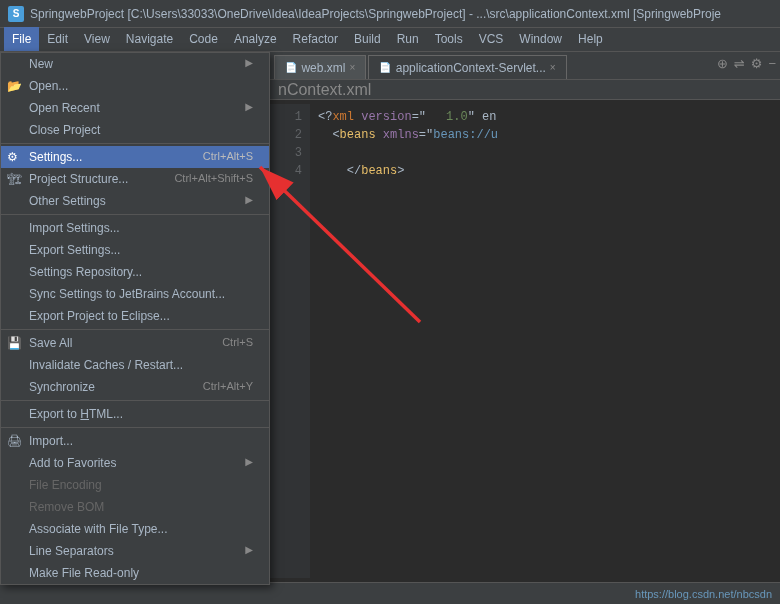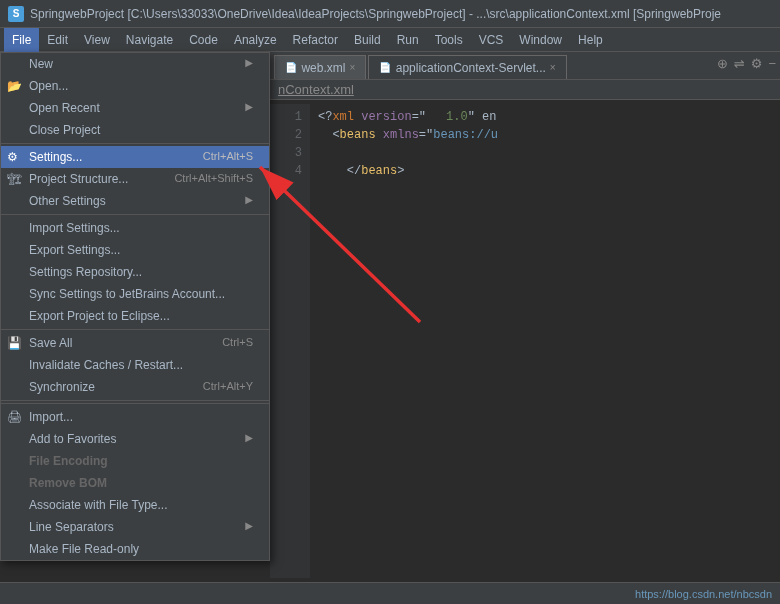--- a/index.html
+++ b/index.html
@@ -42,21 +42,21 @@
       font-size: 12px;
       white-space: nowrap;
       overflow: hidden;
     }
 
     
     .menu-bar {
       background: #3c3f41;
       height: 24px;
       display: flex;
-      align-items: center;
+      align-items: flex-end;
       padding: 0 4px;
       border-bottom: 1px solid #555;
     }
     .menu-item {
       padding: 2px 8px;
       cursor: pointer;
       color: #a9b7c6;
       font-size: 12px;
       height: 24px;
       display: flex;
@@ -94,21 +94,20 @@
       min-height: 22px;
       position: relative;
     }
     .dropdown-item.highlighted {
       background: #4b6eaf;
       color: #fff;
     }
     .dropdown-item.disabled {
       color: #666;
       cursor: default;
-      font-weight: bold;
     }
     .dropdown-item .shortcut {
       color: #888;
       font-size: 11px;
       margin-left: 20px;
     }
     .dropdown-item.highlighted .shortcut {
       color: #bbb;
     }
     .dropdown-item .arrow {
@@ -258,21 +257,21 @@
       <span>web.xml</span>
       <span class="tab-close">×</span>
     </div>
     <div class="editor-tab" style="background:#3c3f41; color:#a9b7c6; margin-left:2px;">
       <span style="color:#e8bf6a; font-size:10px;">📄</span>
       <span>applicationContext-Servlet...</span>
       <span class="tab-close">×</span>
     </div>
   </div>
 
-  <div style="background:#3c3f41; height:20px; display:flex; align-items:center; padding:0 8px; font-size:13px; color:#888; border-bottom:1px solid #555;text-decoration:underline;">
+  <div style="background:#3c3f41; height:20px; display:flex; align-items:center; padding:0 8px; font-size:16px; color:#888; border-bottom:1px solid #555;">
     <span>nContext.xml</span>
   </div>
 
   <div class="code-editor">
     <div class="line-numbers">
       <div class="line-number">1</div>
       <div class="line-number">2</div>
       <div class="line-number">3</div>
       <div class="line-number">4</div>
     </div>
@@ -355,20 +354,23 @@
     <div class="dropdown-item">
       <span>Invalidate Caches / Restart...</span>
     </div>
     <div class="dropdown-item">
       <span>Synchronize</span>
       <span class="shortcut">Ctrl+Alt+Y</span>
     </div>
 
     <div class="dropdown-separator"></div>
 
+    <div class="dropdown-item">
+      <span>Export to <u>H</u>TML...</span>
+    </div>
 
     <div class="dropdown-separator"></div>
 
     <div class="dropdown-item">
       <span class="icon-left">🖨</span>
       <span>Import...</span>
     </div>
     <div class="dropdown-item">
       <span>Add to Favorites</span>
       <span class="arrow">▶</span>

